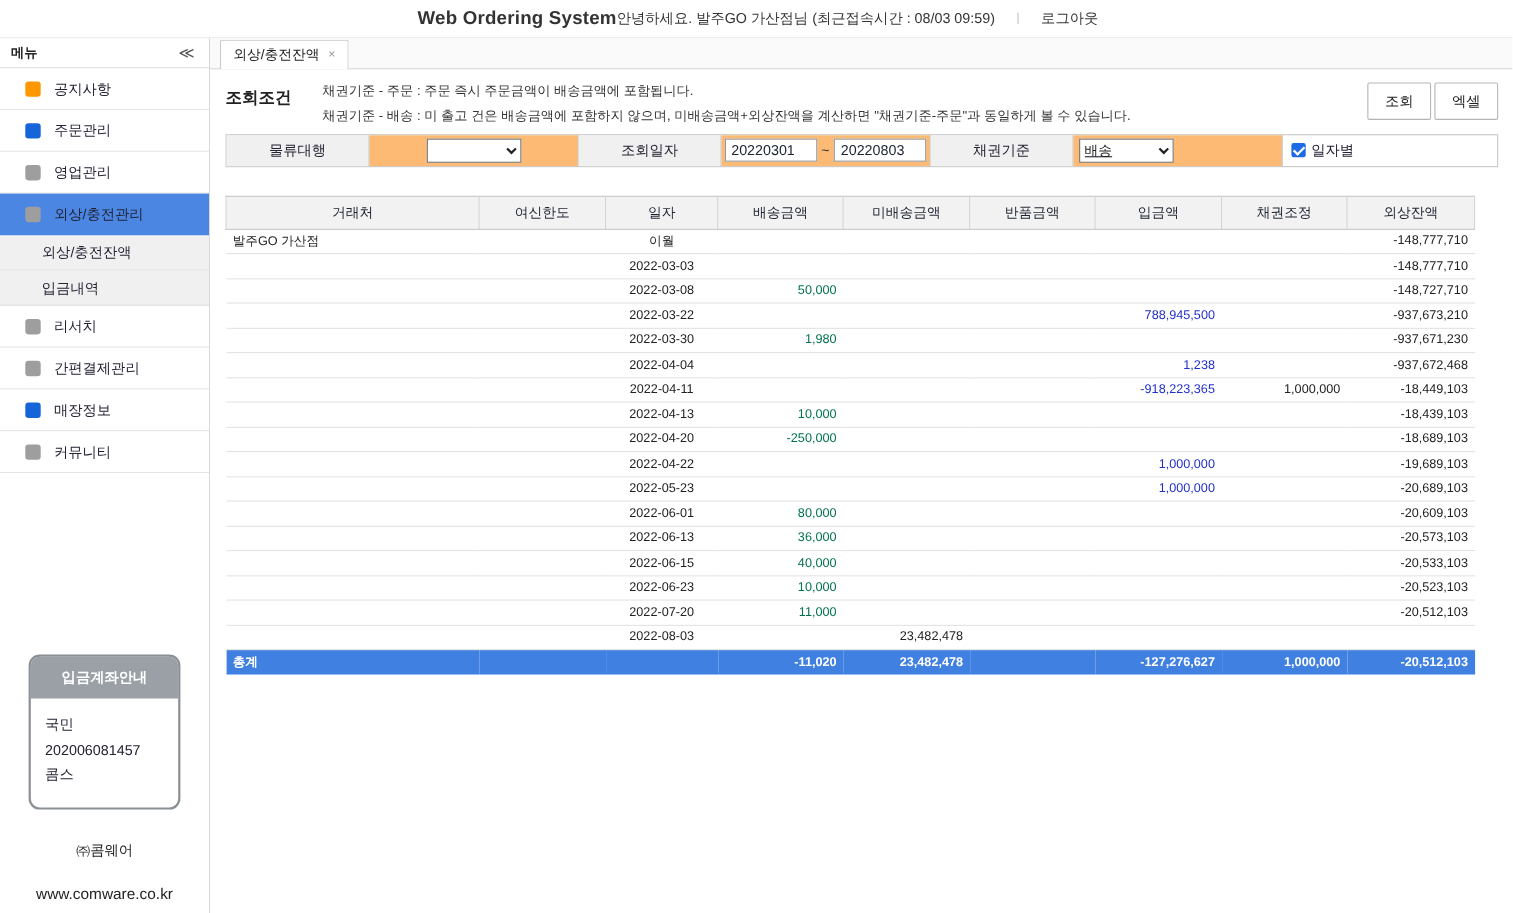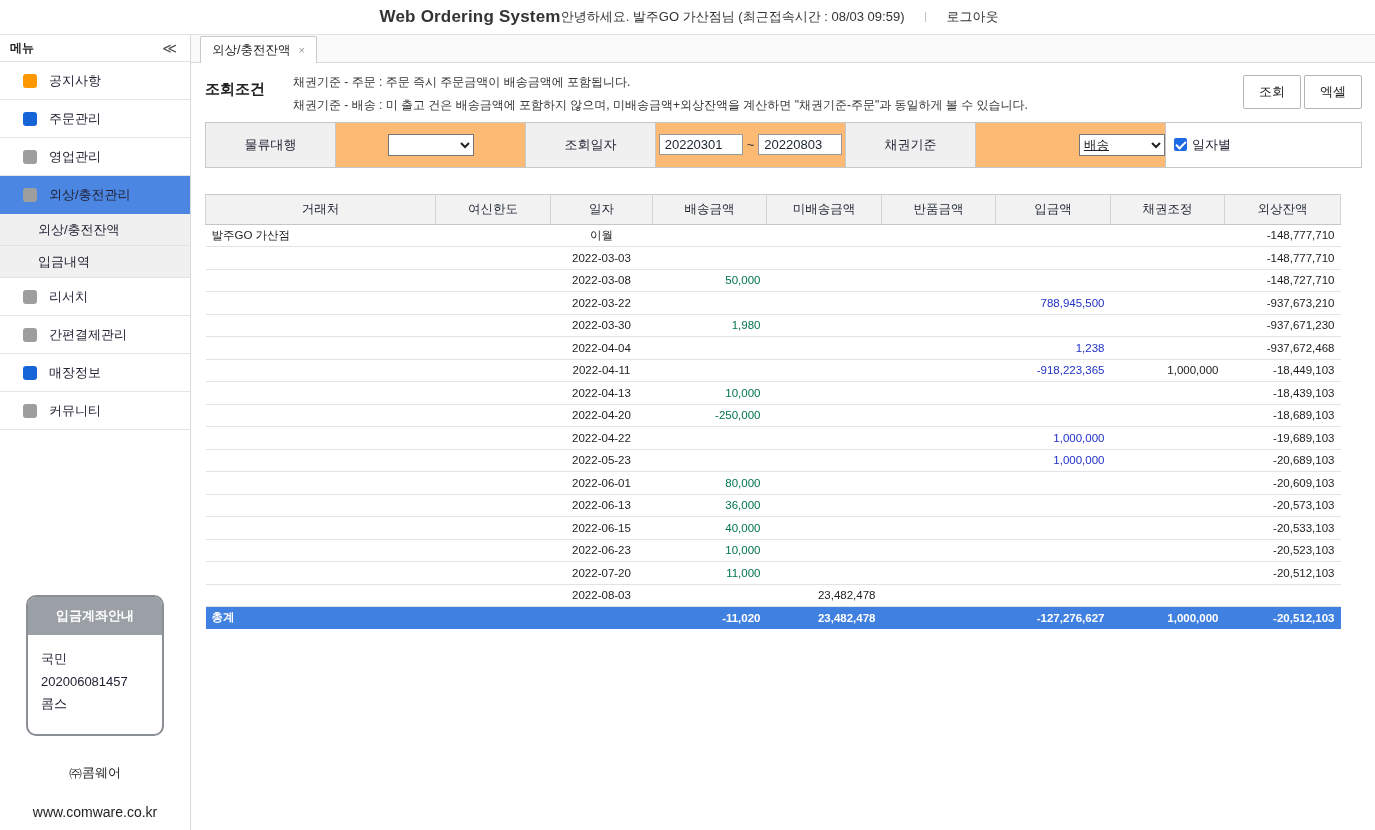--- a/index.html
+++ b/index.html
@@ -52,21 +52,21 @@
 
   .content { flex:1; padding:6px 13px 0 14px; overflow:hidden; }
 
   .query-row { display:flex; }
   .query-title { font-size:15px; font-weight:bold; color:#222; padding-top:11px; width:88px; flex:0 0 88px; }
   .query-desc { font-size:12px; color:#333; line-height:1.9; padding-top:2px; }
   .query-buttons { margin-left:auto; display:flex; gap:3px; align-items:flex-start; padding-top:6px; }
   .btn { border:1px solid #b5b5b5; background:#fff; font-size:13px; color:#222;
     padding:7px 15px; border-radius:2px; cursor:pointer; font-family:Liberation Serif, serif; }
 
-  .filterbar { display:flex; height:46px; border:1px solid #c8c8c8; margin-top:5px;
+  .filterbar { display:flex; height:30px; border:1px solid #c8c8c8; margin-top:5px;
     align-items:stretch; font-size:13px; color:#223; }
   .fcell { display:flex; align-items:center; justify-content:center; border-right:1px solid #c8c8c8; }
   .fcell-label { width:130px; flex:0 0 130px; background:#f0f0f1; }
   .fcell-input { width:190px; flex:0 0 190px; background:#fdba74; }
   .fcell-last { flex:1; border-right:none; justify-content:flex-start; padding-left:8px; gap:5px; }
   .filterbar select { width:86px; height:22px; border:1px solid #767676; background:#fff;
     font-size:12.5px; color:#222; font-family:inherit; }
   .date-input { width:84px; height:21px; border:1px solid #999; font-size:13px;
     color:#1b2430; padding:0 5px; font-family:inherit; }
   .tilde { margin:0 4px; color:#333; }
@@ -192,21 +192,21 @@
           <div class="fcell fcell-input">
             <select><option></option></select>
           </div>
           <div class="fcell fcell-label">조회일자</div>
           <div class="fcell fcell-input">
             <input class="date-input" value="20220301" style="">
             <span class="tilde">~</span>
             <input class="date-input" value="20220803" style="">
           </div>
           <div class="fcell fcell-label">채권기준</div>
-          <div class="fcell fcell-input" style="justify-content:flex-end; padding-left:5px;text-decoration:underline;">
+          <div class="fcell fcell-input" style="justify-content:flex-start; padding-left:5px;text-decoration:underline;">
             <select><option>배송</option></select>
           </div>
           <div class="fcell fcell-last">
             <span class="chk"></span>
             <span>일자별</span>
           </div>
         </div>
 
         <table class="grid">
           <colgroup>

